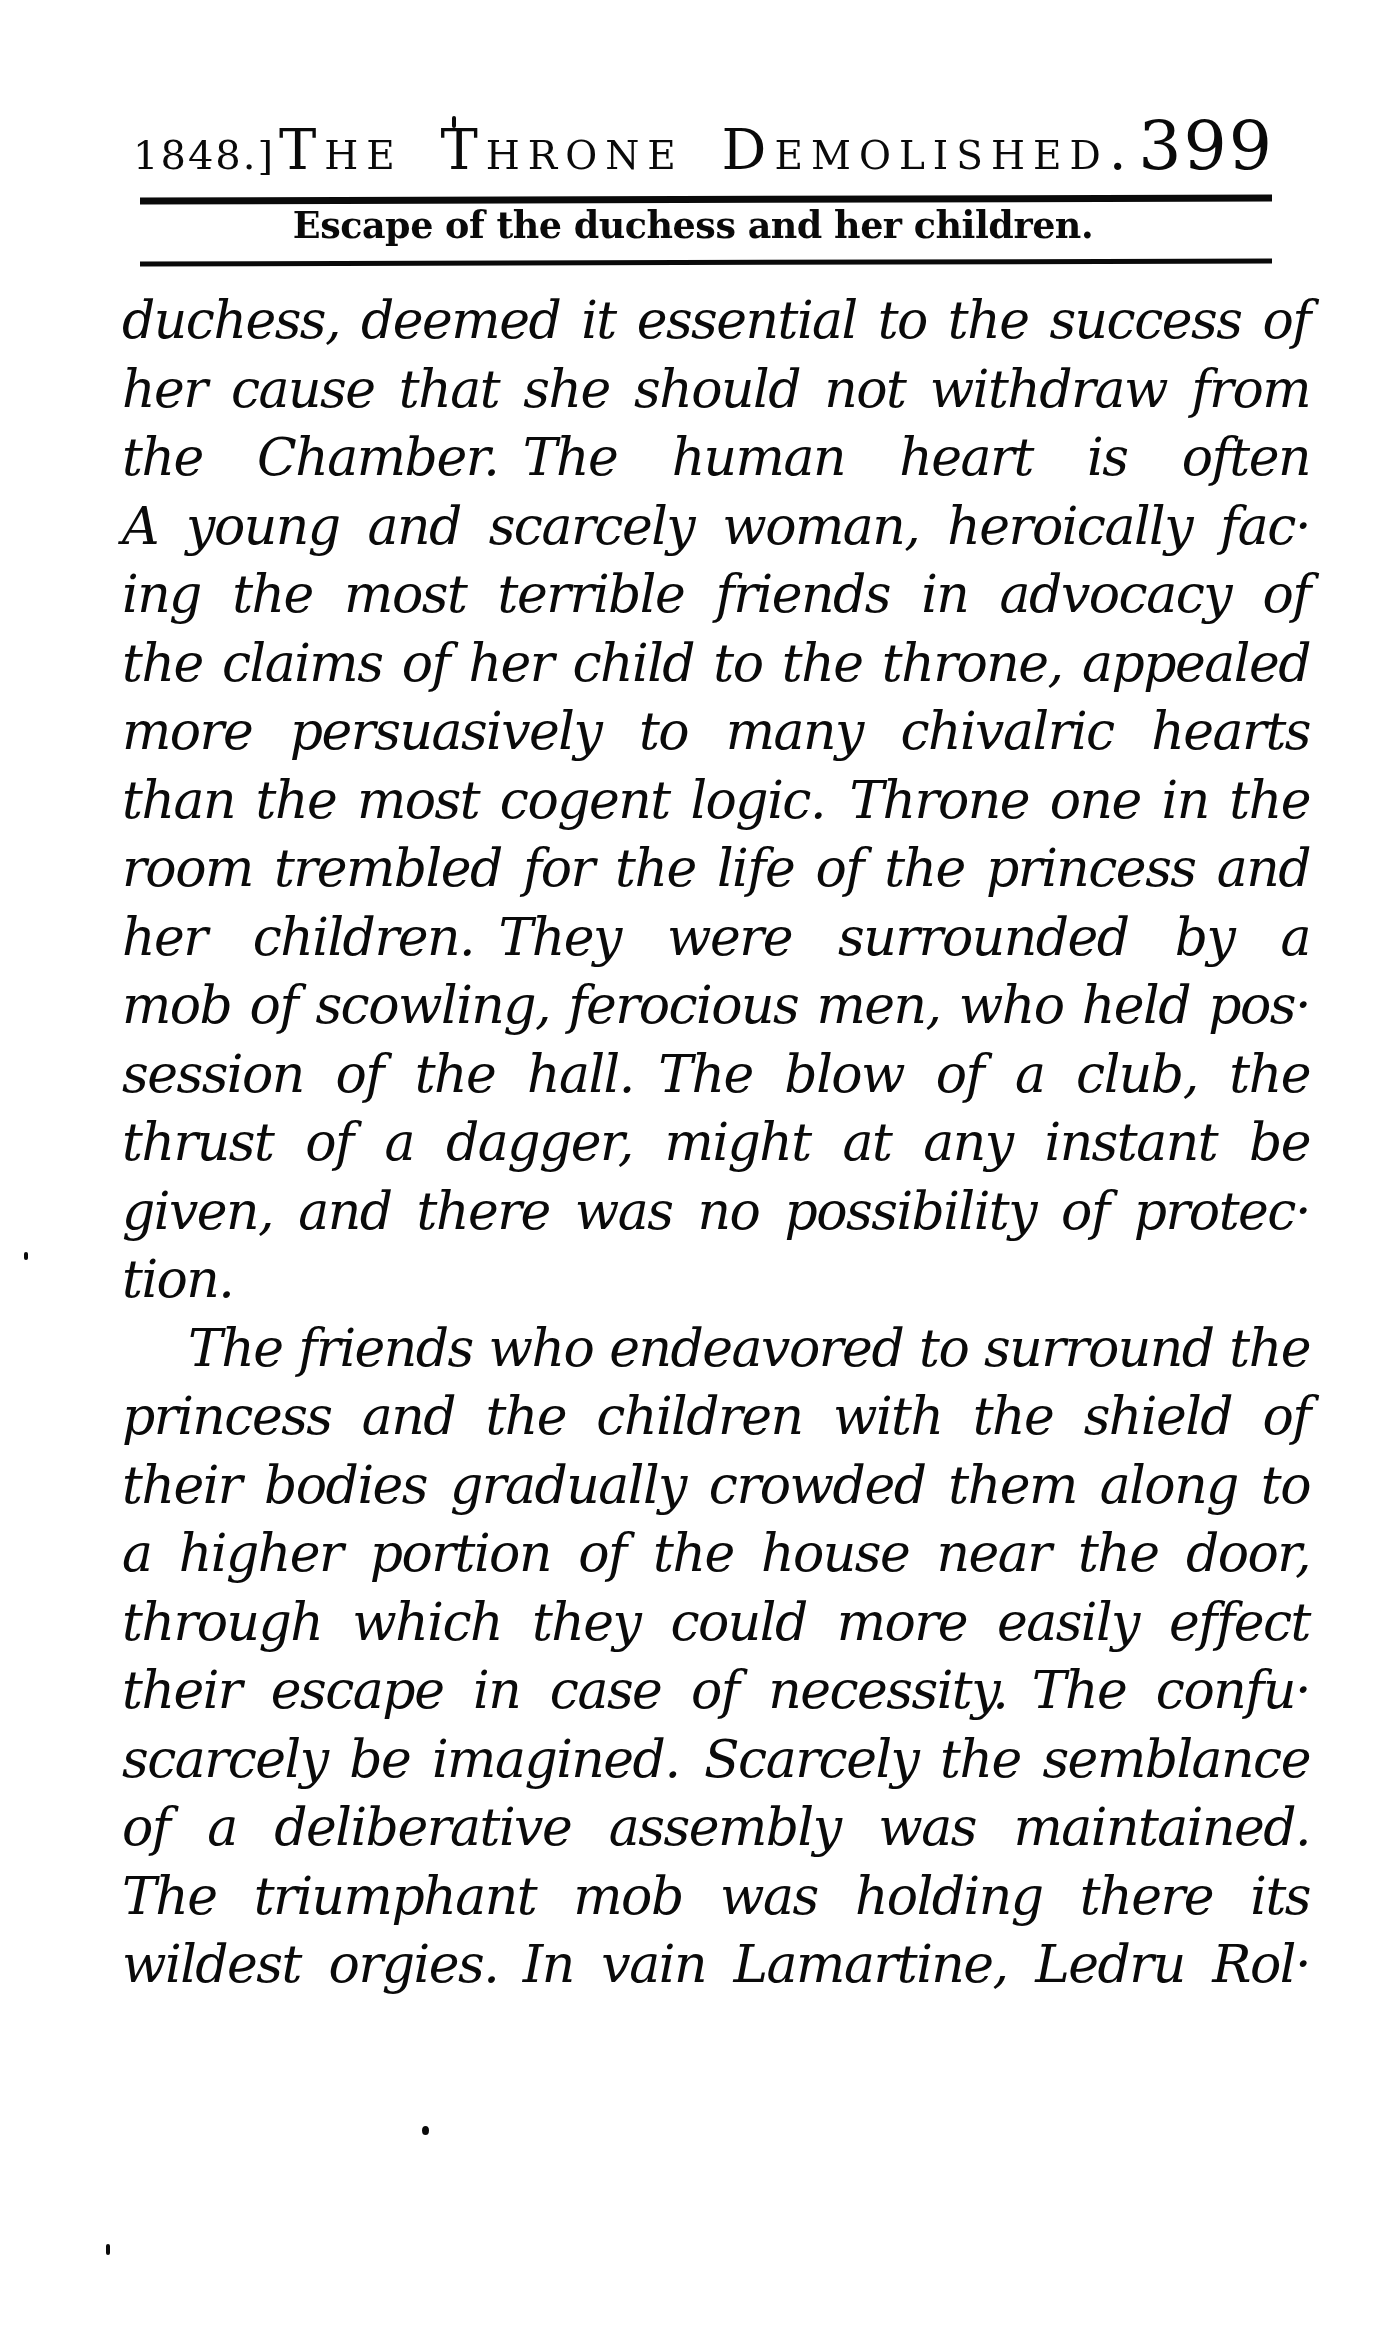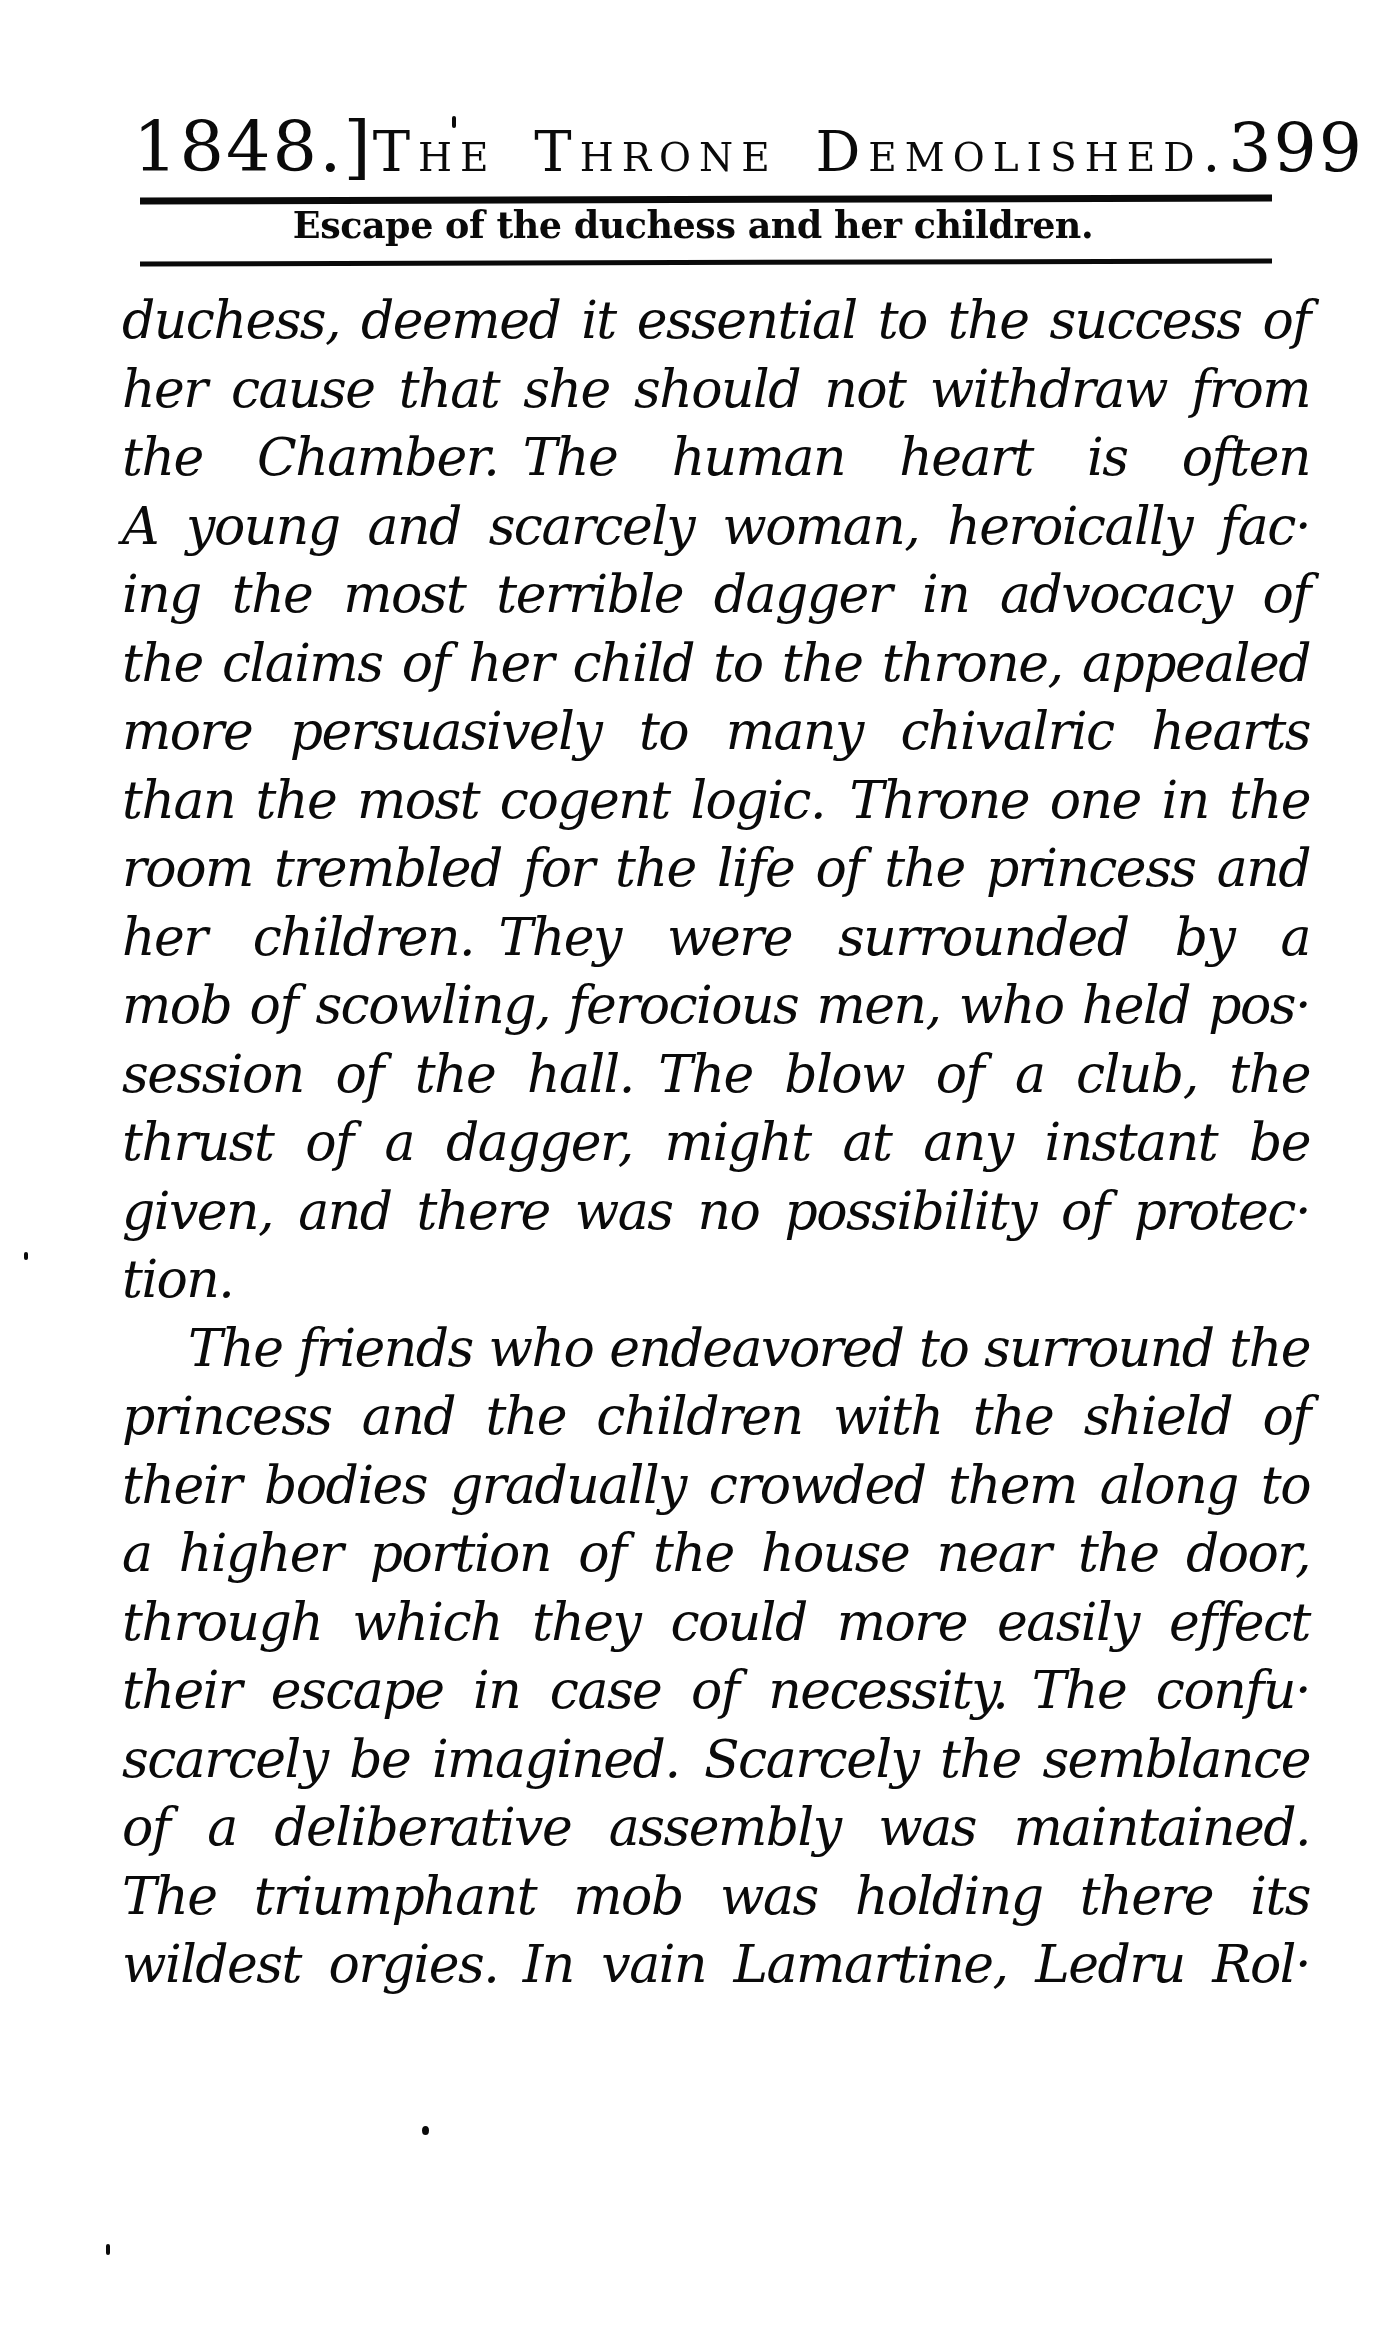--- a/index.html
+++ b/index.html
@@ -18,21 +18,21 @@
     position: absolute;
     left: 133px;
     right: 112px;
     top: 112px;
     display: flex;
     justify-content: space-between;
     align-items: baseline;
     line-height: 1;
   }
   .year {
-    font-size: 70px;
+    font-size: 40px;
     letter-spacing: 2px;
   }
   .title {
     font-variant: small-caps;
     font-size: 56px;
     letter-spacing: 8px;
     word-spacing: 12px;
     white-space: nowrap;
   }
   .pagenum {
@@ -111,21 +111,21 @@
   <div class="subtitle">Escape of the duchess and her children.</div>
 
   <div class="rule rule2"></div>
 
   <div class="body-text">
       <div>
         <div class="line">duchess, deemed it essential to the success of</div>
         <div class="line">her cause that she should not withdraw from</div>
         <div class="line">the Chamber. The human heart is often</div>
         <div class="line">A young and scarcely woman, heroically fac·</div>
-        <div class="line">ing the most terrible dagger in advocacy of</div>
+        <div class="line">ing the most terrible friends in advocacy of</div>
         <div class="line">the claims of her child to the throne, appealed</div>
         <div class="line">more persuasively to many chivalric hearts</div>
         <div class="line">than the most cogent logic. Throne one in the</div>
         <div class="line">room trembled for the life of the princess and</div>
         <div class="line">her children. They were surrounded by a</div>
         <div class="line">mob of scowling, ferocious men, who held pos·</div>
         <div class="line">session of the hall. The blow of a club, the</div>
         <div class="line">thrust of a dagger, might at any instant be</div>
         <div class="line">given, and there was no possibility of protec·</div>
         <div class="line nojust">tion.</div>

